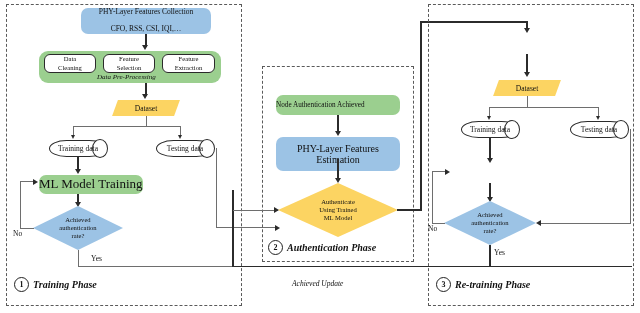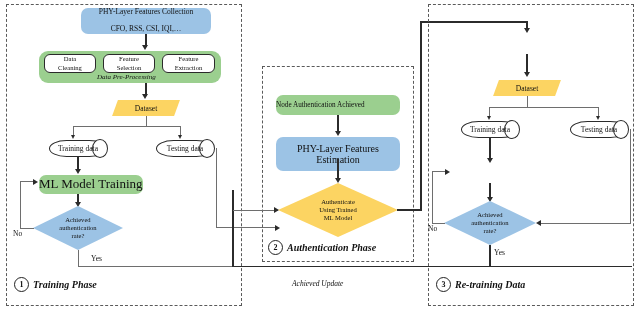--- a/index.html
+++ b/index.html
@@ -199,21 +199,21 @@
 
   <div class="ln" style="left:232px;top:190px;width:1.8px;height:77px;"></div>
   <div class="ln" style="left:232px;top:265.5px;width:400px;height:1.8px;"></div>
   <div class="ln thin" style="left:233px;top:209.5px;width:45px;height:1px;"></div>
   <div class="arw right" style="left:274px;top:207px;"></div>
   <div class="edge-lbl ital" style="left:292px;top:279px;">Achieved Update</div>
 
   <div class="phase-frame" style="left:428px;top:4px;width:206px;height:302px;"></div>
   <div class="phase-tag" style="left:436px;top:277px;">
     <span class="phase-num">3</span>
-    <span class="phase-name">Re-training Data</span>
+    <span class="phase-name">Re-training Phase</span>
   </div>
 
   <div class="ln" style="left:526px;top:54px;width:1.8px;height:20px;"></div>
   <div class="arw down" style="left:523.5px;top:72px;"></div>
 
   <div class="para" style="left:496px;top:80px;width:62px;height:16px;">
     <div class="shape"></div>
     <div class="txt">Dataset</div>
   </div>
 

